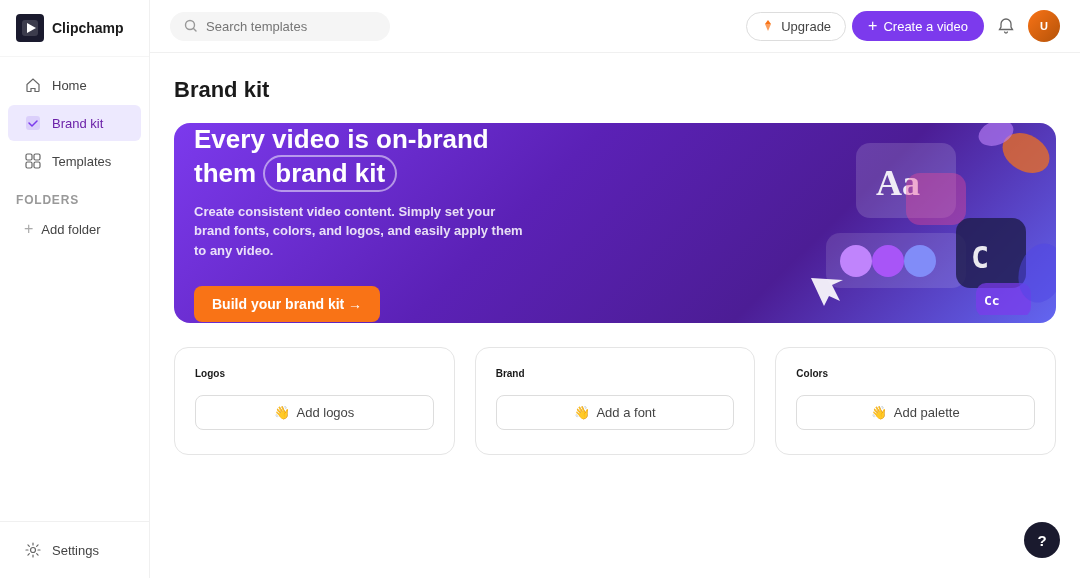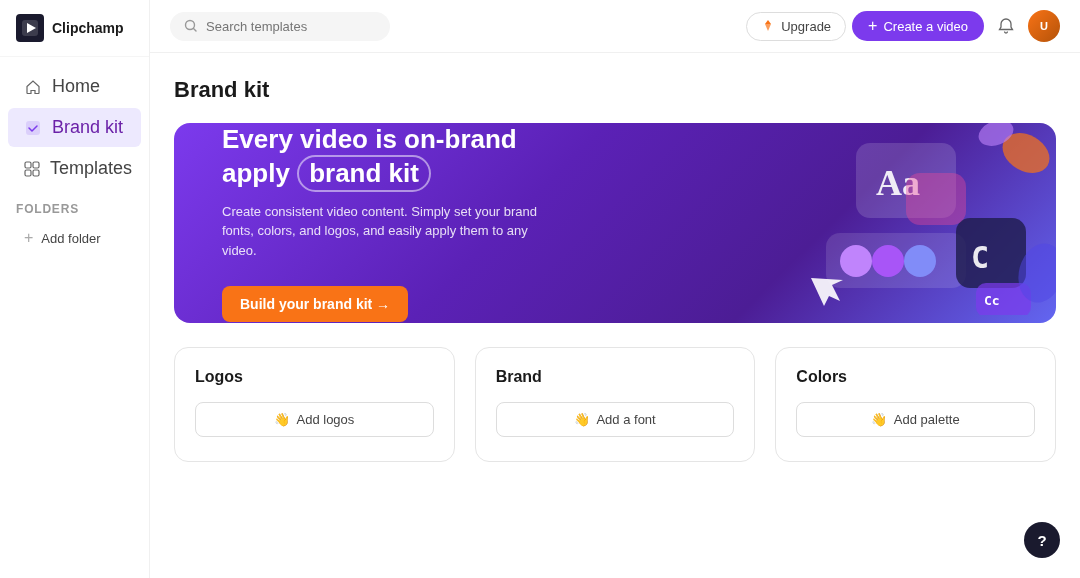--- a/index.html
+++ b/index.html
@@ -27,21 +27,21 @@
       height: 28px;
       background: #1a1a2e;
       border-radius: 4px;
       display: flex; align-items: center; justify-content: center;
     }
     .logo-icon svg { width: 20px; height: 20px; }
     .logo-text { font-size: 14px; font-weight: 600; color: #1a1a1a; }
     .sidebar-nav { flex: 1; padding: 8px 0; }
     .sidebar-item {
       display: flex; align-items: center; gap: 10px;
-      padding: 9px 16px; cursor: pointer; font-size: 18px; color: #444;
+      padding: 9px 16px; cursor: pointer; font-size: 13px; color: #444;
       border-radius: 6px; margin: 2px 8px;
     }
     .sidebar-item.active { background: #ede9fe; color: #6b21a8; }
     .sidebar-item-icon { width: 18px; height: 18px; display: flex; align-items: center; justify-content: center; font-size: 14px; }
     .sidebar-section-label {
       font-size: 12px; font-weight: 600; color: #999; text-transform: uppercase;
       letter-spacing: 0.8px; padding: 12px 16px 4px;
     }
     .sidebar-add-folder {
       display: flex; align-items: center; gap: 8px;
@@ -97,56 +97,56 @@
 
     
     .content { flex: 1; overflow-y: auto; padding: 24px 24px; }
     .page-title { font-size: 22px; font-weight: 600; color: #1a1a1a; margin-bottom: 20px; }
 
     
     .hero-banner {
       border-radius: 16px; overflow: hidden;
       background: linear-gradient(135deg, #7c3aed 0%, #5b21b6 40%, #4c1d95 70%, #6366f1 100%);
       position: relative; height: 200px; margin-bottom: 24px;
-      display: flex; align-items: center; padding: 32px 48px;
+      display: flex; align-items: center; padding: 32px 20px;
     }
     .hero-content { flex: 1; z-index: 2; }
     .hero-title {
       font-size: 26px; font-weight: 700; color: #fff;
       line-height: 1.2; margin-bottom: 10px;
     }
     .hero-title .highlight {
       background: linear-gradient(135deg, #ec4899, #f97316);
       -webkit-background-clip: text; -webkit-text-fill-color: transparent;
       background-clip: text;
       border: 2px solid rgba(255,255,255,0.4); border-radius: 20px;
       padding: 2px 10px; display: inline-block;
       background: transparent; -webkit-text-fill-color: #fff;
       border: 2px solid rgba(255,255,255,0.5); border-radius: 20px; padding: 1px 10px;
     }
-    .hero-desc { font-size: 13px; color: rgba(255,255,255,0.85); max-width: 340px; line-height: 1.5; margin-bottom: 26px; }
+    .hero-desc { font-size: 13px; color: rgba(255,255,255,0.85); max-width: 340px; line-height: 1.5; margin-bottom: 26px; font-weight: bold; }
     .hero-cta {
       display: inline-flex; align-items: center; gap: 8px;
       background: #f97316; color: #fff; border: none; border-radius: 8px;
       padding: 10px 18px; font-size: 14px; font-weight: 600; cursor: pointer;
     }
 
     
     .hero-illustration {
       position: absolute; right: 0; top: 0; bottom: 8px; width: 420px;
       overflow: hidden; z-index: 1;
     }
 
     
     .cards-row { display: grid; grid-template-columns: 1fr 1fr 1fr; gap: 20px; }
     .card {
       background: #fff; border: 1px solid #e5e5e5; border-radius: 14px;
       padding: 20px 20px 24px;
     }
-    .card-title { font-size: 16px; font-weight: 600; color: #1a1a1a; margin-bottom: 16px; }
+    .card-title { font-size: 10px; font-weight: 600; color: #1a1a1a; margin-bottom: 16px; }
     .card-btn {
       display: flex; align-items: center; justify-content: center; gap: 6px;
       background: #fff; border: 1px solid #ddd; border-radius: 8px;
       padding: 9px 16px; font-size: 13px; color: #444; cursor: pointer; width: 100%;
     }
 
     
     .help-bubble {
       position: fixed; bottom: 20px; right: 20px;
       width: 36px; height: 36px; background: #1a1a2e; border-radius: 50%;
@@ -198,20 +198,31 @@
       <span>Templates</span>
     </div>
 
     <div class="sidebar-section-label">FOLDERS</div>
     <div class="sidebar-add-folder">
       <span style="color:#aaa; font-size:16px;">+</span>
       <span>Add folder</span>
     </div>
   </nav>
 
+  <div class="sidebar-bottom">
+    <div class="sidebar-settings">
+      <span class="sidebar-item-icon">
+        <svg width="16" height="16" viewBox="0 0 16 16" fill="none">
+            <circle cx="8" cy="8" r="2.5" stroke="#666" stroke-width="1.2"></circle>
+            <path d="M8 1v2M8 13v2M1 8h2M13 8h2M2.93 2.93l1.41 1.41M11.66 11.66l1.41 1.41M2.93 13.07l1.41-1.41M11.66 4.34l1.41-1.41" stroke="#666" stroke-width="1.2" stroke-linecap="round"></path>
+          </svg>
+      </span>
+      <span>Settings</span>
+    </div>
+  </div>
 </aside>
 
 <div class="main">
 
   <header class="topbar">
     <div class="search-box">
       <svg width="14" height="14" viewBox="0 0 14 14" fill="none">
           <circle cx="6" cy="6" r="4.5" stroke="#999" stroke-width="1.4"></circle>
           <path d="M9.5 9.5l2.5 2.5" stroke="#999" stroke-width="1.4" stroke-linecap="round"></path>
         </svg>
@@ -242,21 +253,21 @@
   </header>
 
   <div class="content">
     <h1 class="page-title">Brand kit</h1>
 
     <div class="hero-banner">
       <div class="hero-content">
         <div class="hero-title">
           <div>Every video is on-brand</div>
           <div>
-            <span>apply </span><span class="highlight">brand kit</span>
+            <span>them </span><span class="highlight">brand kit</span>
           </div>
         </div>
         <p class="hero-desc">Create consistent video content. Simply set your brand fonts, colors, and logos, and easily apply them to any video.</p>
         <button class="hero-cta">
           <span>Build your brand kit →</span>
         </button>
       </div>
 
       <div class="hero-illustration">
         <svg width="420" height="200" viewBox="0 0 420 200" fill="none" xmlns="http://www.w3.org/2000/svg">

